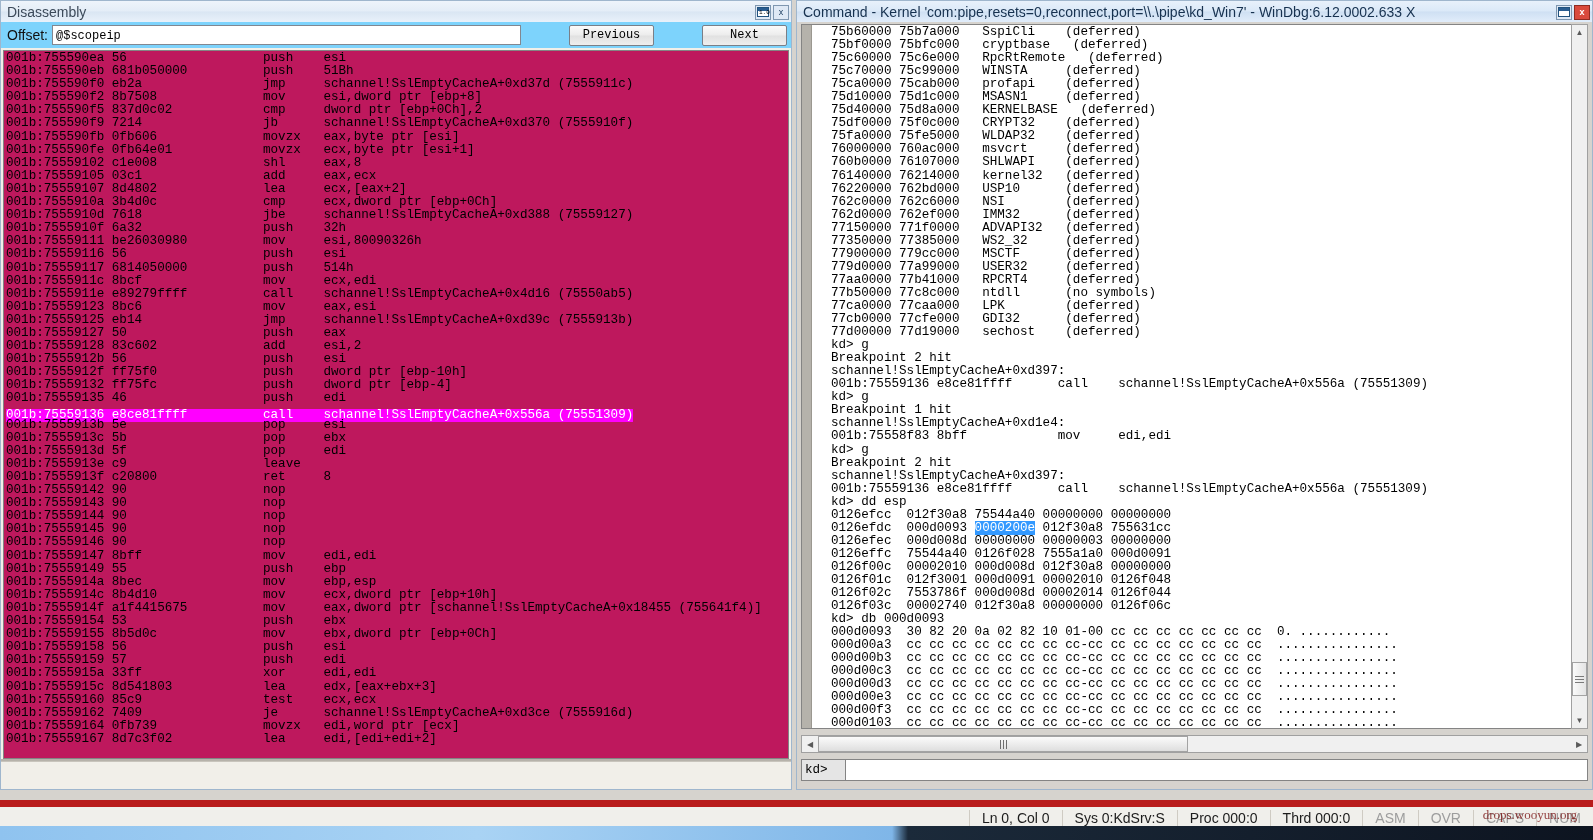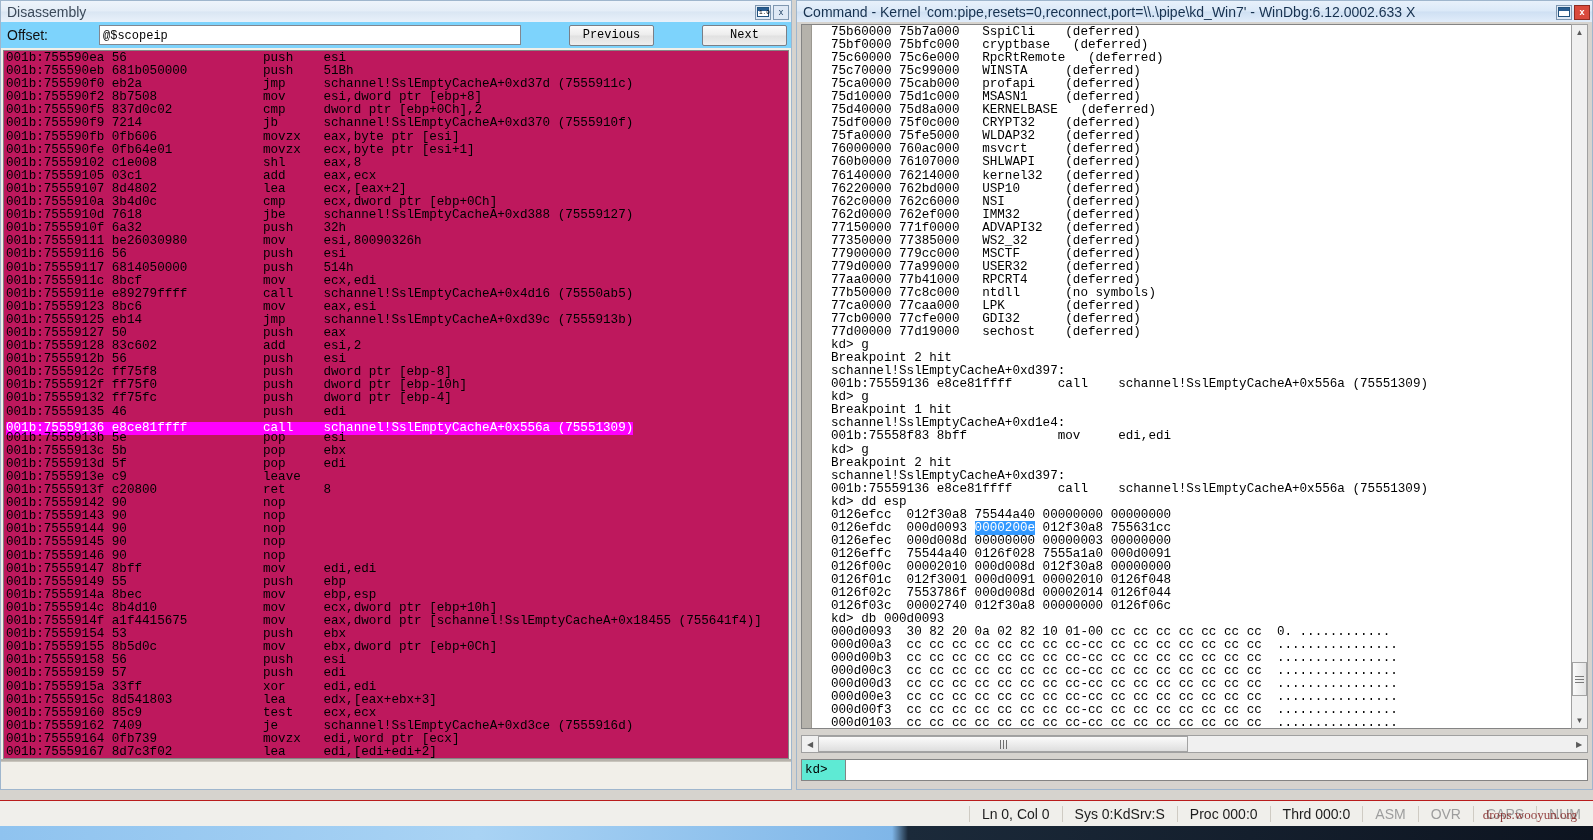--- a/index.html
+++ b/index.html
@@ -58,21 +58,21 @@
     position:absolute;left:0;top:0;right:0;height:26px;
     display:flex;align-items:center;gap:4px;padding:2px 4px;
     box-sizing:border-box;background:#7dd3fc;
   }
   .offset-label{font-size:14px;color:#111;padding-left:2px;}
   .offset-input{
     flex:1;height:20px;box-sizing:border-box;
     border:1px solid #828790;background:#fff;
     font-family:"Liberation Mono",monospace;font-size:12px;
     padding:1px 3px;color:#000;line-height:18px;
-    overflow:hidden;white-space:nowrap;margin-left:47px;
+    overflow:hidden;white-space:nowrap;
   }
   .navbtn{
     width:85px;height:21px;box-sizing:border-box;
     border:1px solid #7a7f87;border-radius:2px;
     background:linear-gradient(to bottom,#fbfbfb 0%,#ececec 48%,#e1e1e1 52%,#eeeeee 100%);
     font-family:"Liberation Mono",monospace;font-size:12px;color:#000;
     display:flex;align-items:center;justify-content:center;margin-left:44px;
   }
   .codearea{
     position:absolute;left:2px;top:28px;right:2px;bottom:30px;
@@ -153,36 +153,36 @@
     border:1px solid #a3a3a3;box-sizing:border-box;
     display:flex;align-items:center;justify-content:center;
   }
   .hs-thumb i{display:block;width:7px;height:9px;
     background:repeating-linear-gradient(to right,#6f6f6f 0 1px,transparent 1px 3px);}
   .prompt-row{
     position:absolute;left:4px;right:4px;bottom:8px;height:22px;
     display:flex;align-items:stretch;
   }
   .prompt-label{
-    width:44px;box-sizing:border-box;background:#5eead4;border:1px solid #848484;
+    width:44px;box-sizing:border-box;background:#e5e5e5;border:1px solid #848484;
     border-right:none;
     font-family:"Liberation Mono",monospace;font-size:12.6px;color:#000;
     display:flex;align-items:center;padding-left:3px;
   }
   .prompt-input{
     flex:1;box-sizing:border-box;background:#fff;border:1px solid #848484;
     font-family:"Liberation Mono",monospace;font-size:12.6px;color:#000;
     display:flex;align-items:center;padding-left:4px;
   }
 
   
   .statusbar{
     position:absolute;left:0;bottom:14px;width:1593px;height:26px;
-    background:#f0efeb;border-top:1px solid #b91c1c;
-    display:flex;align-items:center;justify-content:flex-end;
+    background:#f0efeb;border-top:7px solid #b91c1c;
+    display:flex;align-items:flex-end;justify-content:flex-end;
     box-sizing:border-box;
   }
   .sb-fill{flex:1;}
   .sb-cell{
     display:flex;align-items:center;justify-content:center;
     padding:0 12px;font-size:14px;color:#1c1c1c;
     border-left:1px solid #cfcbc3;
   }
   .sb-cell.dim{color:#9d9d9d;}
   .taskbar{
@@ -243,21 +243,20 @@
               <div class="cline">001b:75559111 be26030980          mov     esi,80090326h</div>
               <div class="cline">001b:75559116 56                  push    esi</div>
               <div class="cline">001b:75559117 6814050000          push    514h</div>
               <div class="cline">001b:7555911c 8bcf                mov     ecx,edi</div>
               <div class="cline">001b:7555911e e89279ffff          call    schannel!SslEmptyCacheA+0x4d16 (75550ab5)</div>
               <div class="cline">001b:75559123 8bc6                mov     eax,esi</div>
               <div class="cline">001b:75559125 eb14                jmp     schannel!SslEmptyCacheA+0xd39c (7555913b)</div>
               <div class="cline">001b:75559127 50                  push    eax</div>
               <div class="cline">001b:75559128 83c602              add     esi,2</div>
               <div class="cline">001b:7555912b 56                  push    esi</div>
-              <div class="cline">001b:7555912c ff75f8              push    dword ptr [ebp-8]</div>
               <div class="cline">001b:7555912f ff75f0              push    dword ptr [ebp-10h]</div>
               <div class="cline">001b:75559132 ff75fc              push    dword ptr [ebp-4]</div>
               <div class="cline">001b:75559135 46                  push    edi</div>
             </div>
           <div class="hlrow">
             <span class="cline hl">001b:75559136 e8ce81ffff          call    schannel!SslEmptyCacheA+0x556a (75551309)</span>
           </div>
           <div id="disasm-after">
               <div class="cline">001b:7555913b 5e                  pop     esi</div>
               <div class="cline">001b:7555913c 5b                  pop     ebx</div>

